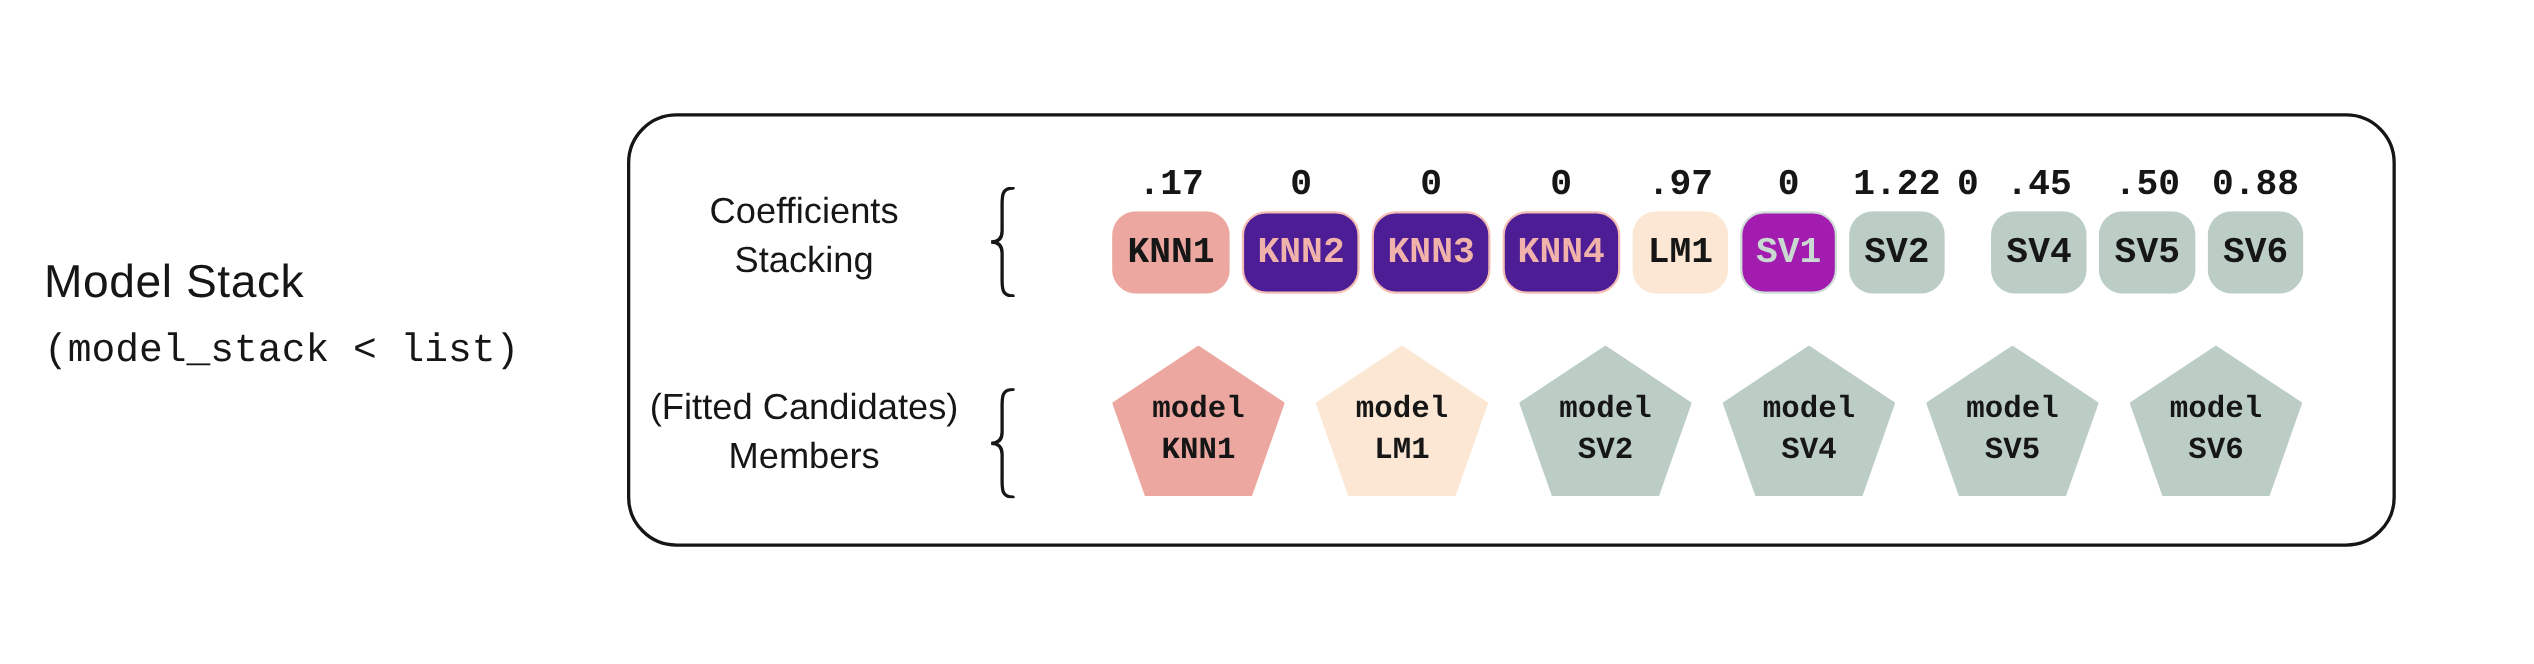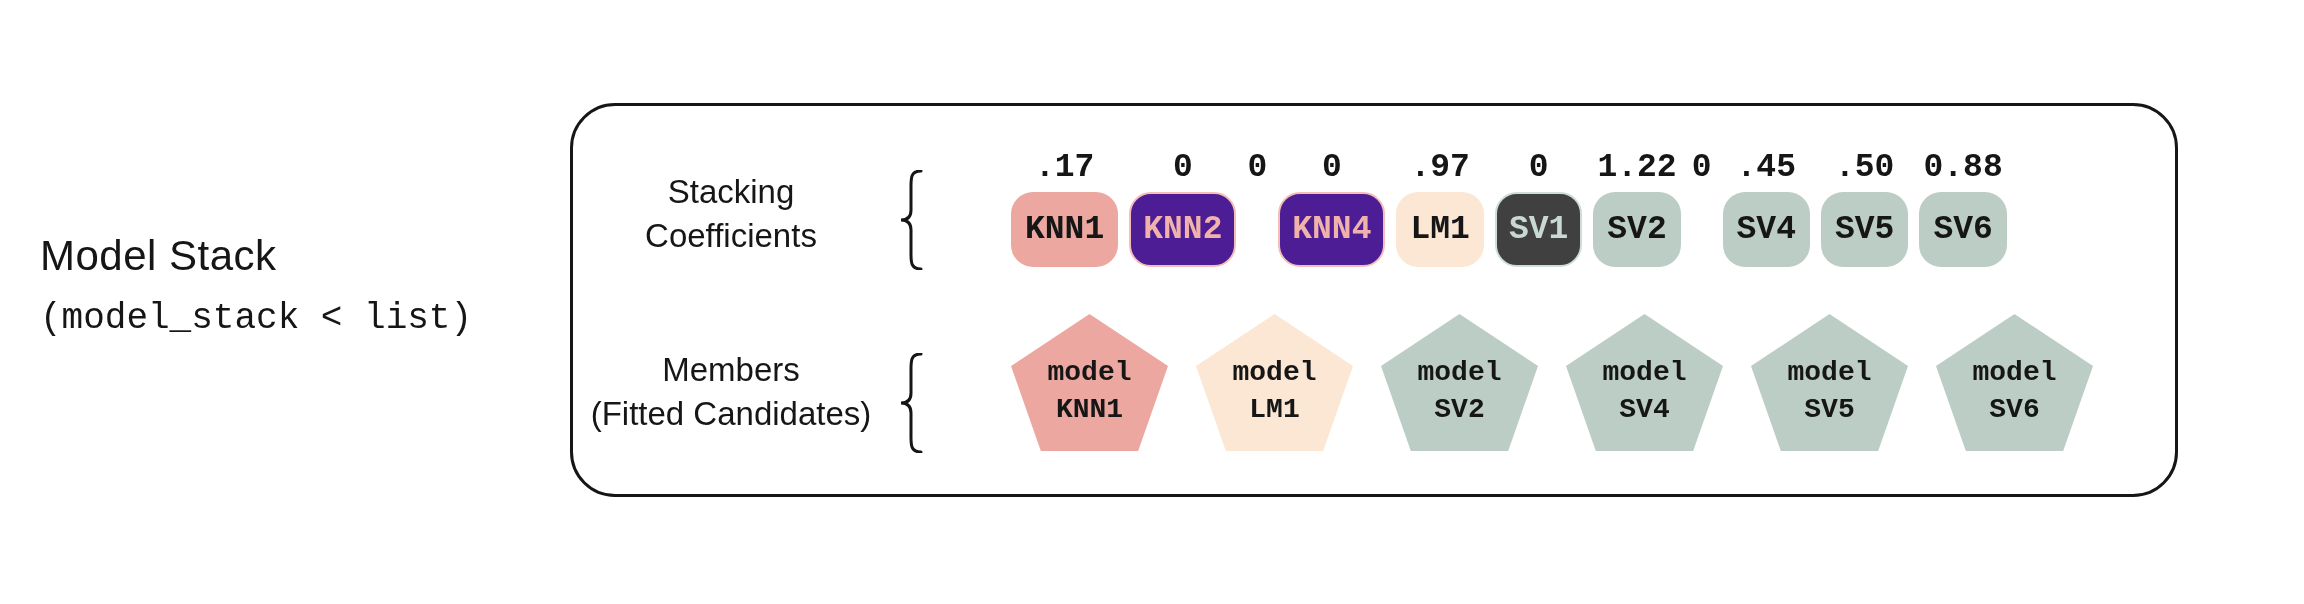--- a/index.html
+++ b/index.html
@@ -42,21 +42,21 @@
   }
   .badge{
     height:75px;min-width:58px;padding:0 12px;border-radius:22px;
     display:flex;align-items:center;justify-content:center;
     font-family:"Liberation Mono",monospace;font-weight:bold;font-size:33px;
     box-sizing:border-box;border:2.5px solid transparent;white-space:nowrap;
   }
   .badge.salmon-filled{background:var(--salmon);color:var(--ink);}
   .badge.pink-outline{background:#4c1d95;border-color:var(--pink_border);color:var(--pink_text);}
   .badge.cream-filled{background:var(--cream);color:var(--ink);}
-  .badge.sage-outline{background:#404040;border-color:var(--sage_border);color:var(--sage_text);}
+  .badge.sage-outline{background:#a21caf;border-color:var(--sage_border);color:var(--sage_text);}
   .badge.sage-filled{background:var(--sage);color:var(--ink);}
   
   .pentagon-row{
     position:absolute;left:438px;top:208px;
     display:flex;gap:28px;
   }
   .pentagon{
     width:157px;height:137px;
     clip-path:polygon(50% 0%,100% 38%,81% 100%,19% 100%,0% 38%);
     display:flex;flex-direction:column;align-items:center;justify-content:center;
@@ -72,39 +72,40 @@
 <body>
 
 <div class="title-block">
   <div class="title-main">Model Stack</div>
   <div class="title-code">(model_stack &lt; list)</div>
 </div>
 
 <div class="panel">
 
   <div class="row-label coef-label">
+    <div>Coefficients</div>
     <div>Stacking</div>
-    <div>Coefficients</div>
   </div>
 
   <svg class="brace brace-coef" width="30" height="100" viewBox="0 0 30 100" fill="none">
     <path d="M 26 1 C 15 1 16 9 16 20 L 16 40 C 16 47 12 50 6 50 C 12 50 16 53 16 60 L 16 80 C 16 91 15 99 26 99" stroke="#161616" stroke-width="3" stroke-linecap="round"></path>
   </svg>
 
   <div class="coef-grid">
       <div class="coef-col">
         <div class="coef-value">.17</div>
         <div class="badge salmon-filled">KNN1</div>
       </div>
       <div class="coef-col">
         <div class="coef-value">0</div>
         <div class="badge pink-outline">KNN2</div>
       </div>
       <div class="coef-col">
         <div class="coef-value">0</div>
+        <div class="badge pink-outline">KNN3</div>
       </div>
       <div class="coef-col">
         <div class="coef-value">0</div>
         <div class="badge pink-outline">KNN4</div>
       </div>
       <div class="coef-col">
         <div class="coef-value">.97</div>
         <div class="badge cream-filled">LM1</div>
       </div>
       <div class="coef-col">
@@ -126,22 +127,22 @@
         <div class="coef-value">.50</div>
         <div class="badge sage-filled">SV5</div>
       </div>
       <div class="coef-col">
         <div class="coef-value">0.88</div>
         <div class="badge sage-filled">SV6</div>
       </div>
     </div>
 
   <div class="row-label members-label">
+    <div>(Fitted Candidates)</div>
     <div>Members</div>
-    <div>(Fitted Candidates)</div>
   </div>
 
   <svg class="brace brace-members" width="30" height="100" viewBox="0 0 30 100" fill="none">
     <path d="M 26 1 C 15 1 16 9 16 20 L 16 40 C 16 47 12 50 6 50 C 12 50 16 53 16 60 L 16 80 C 16 91 15 99 26 99" stroke="#161616" stroke-width="3" stroke-linecap="round"></path>
   </svg>
 
   <div class="pentagon-row">
       <div class="pentagon salmon">
         <div>model</div>
         <div>KNN1</div>

